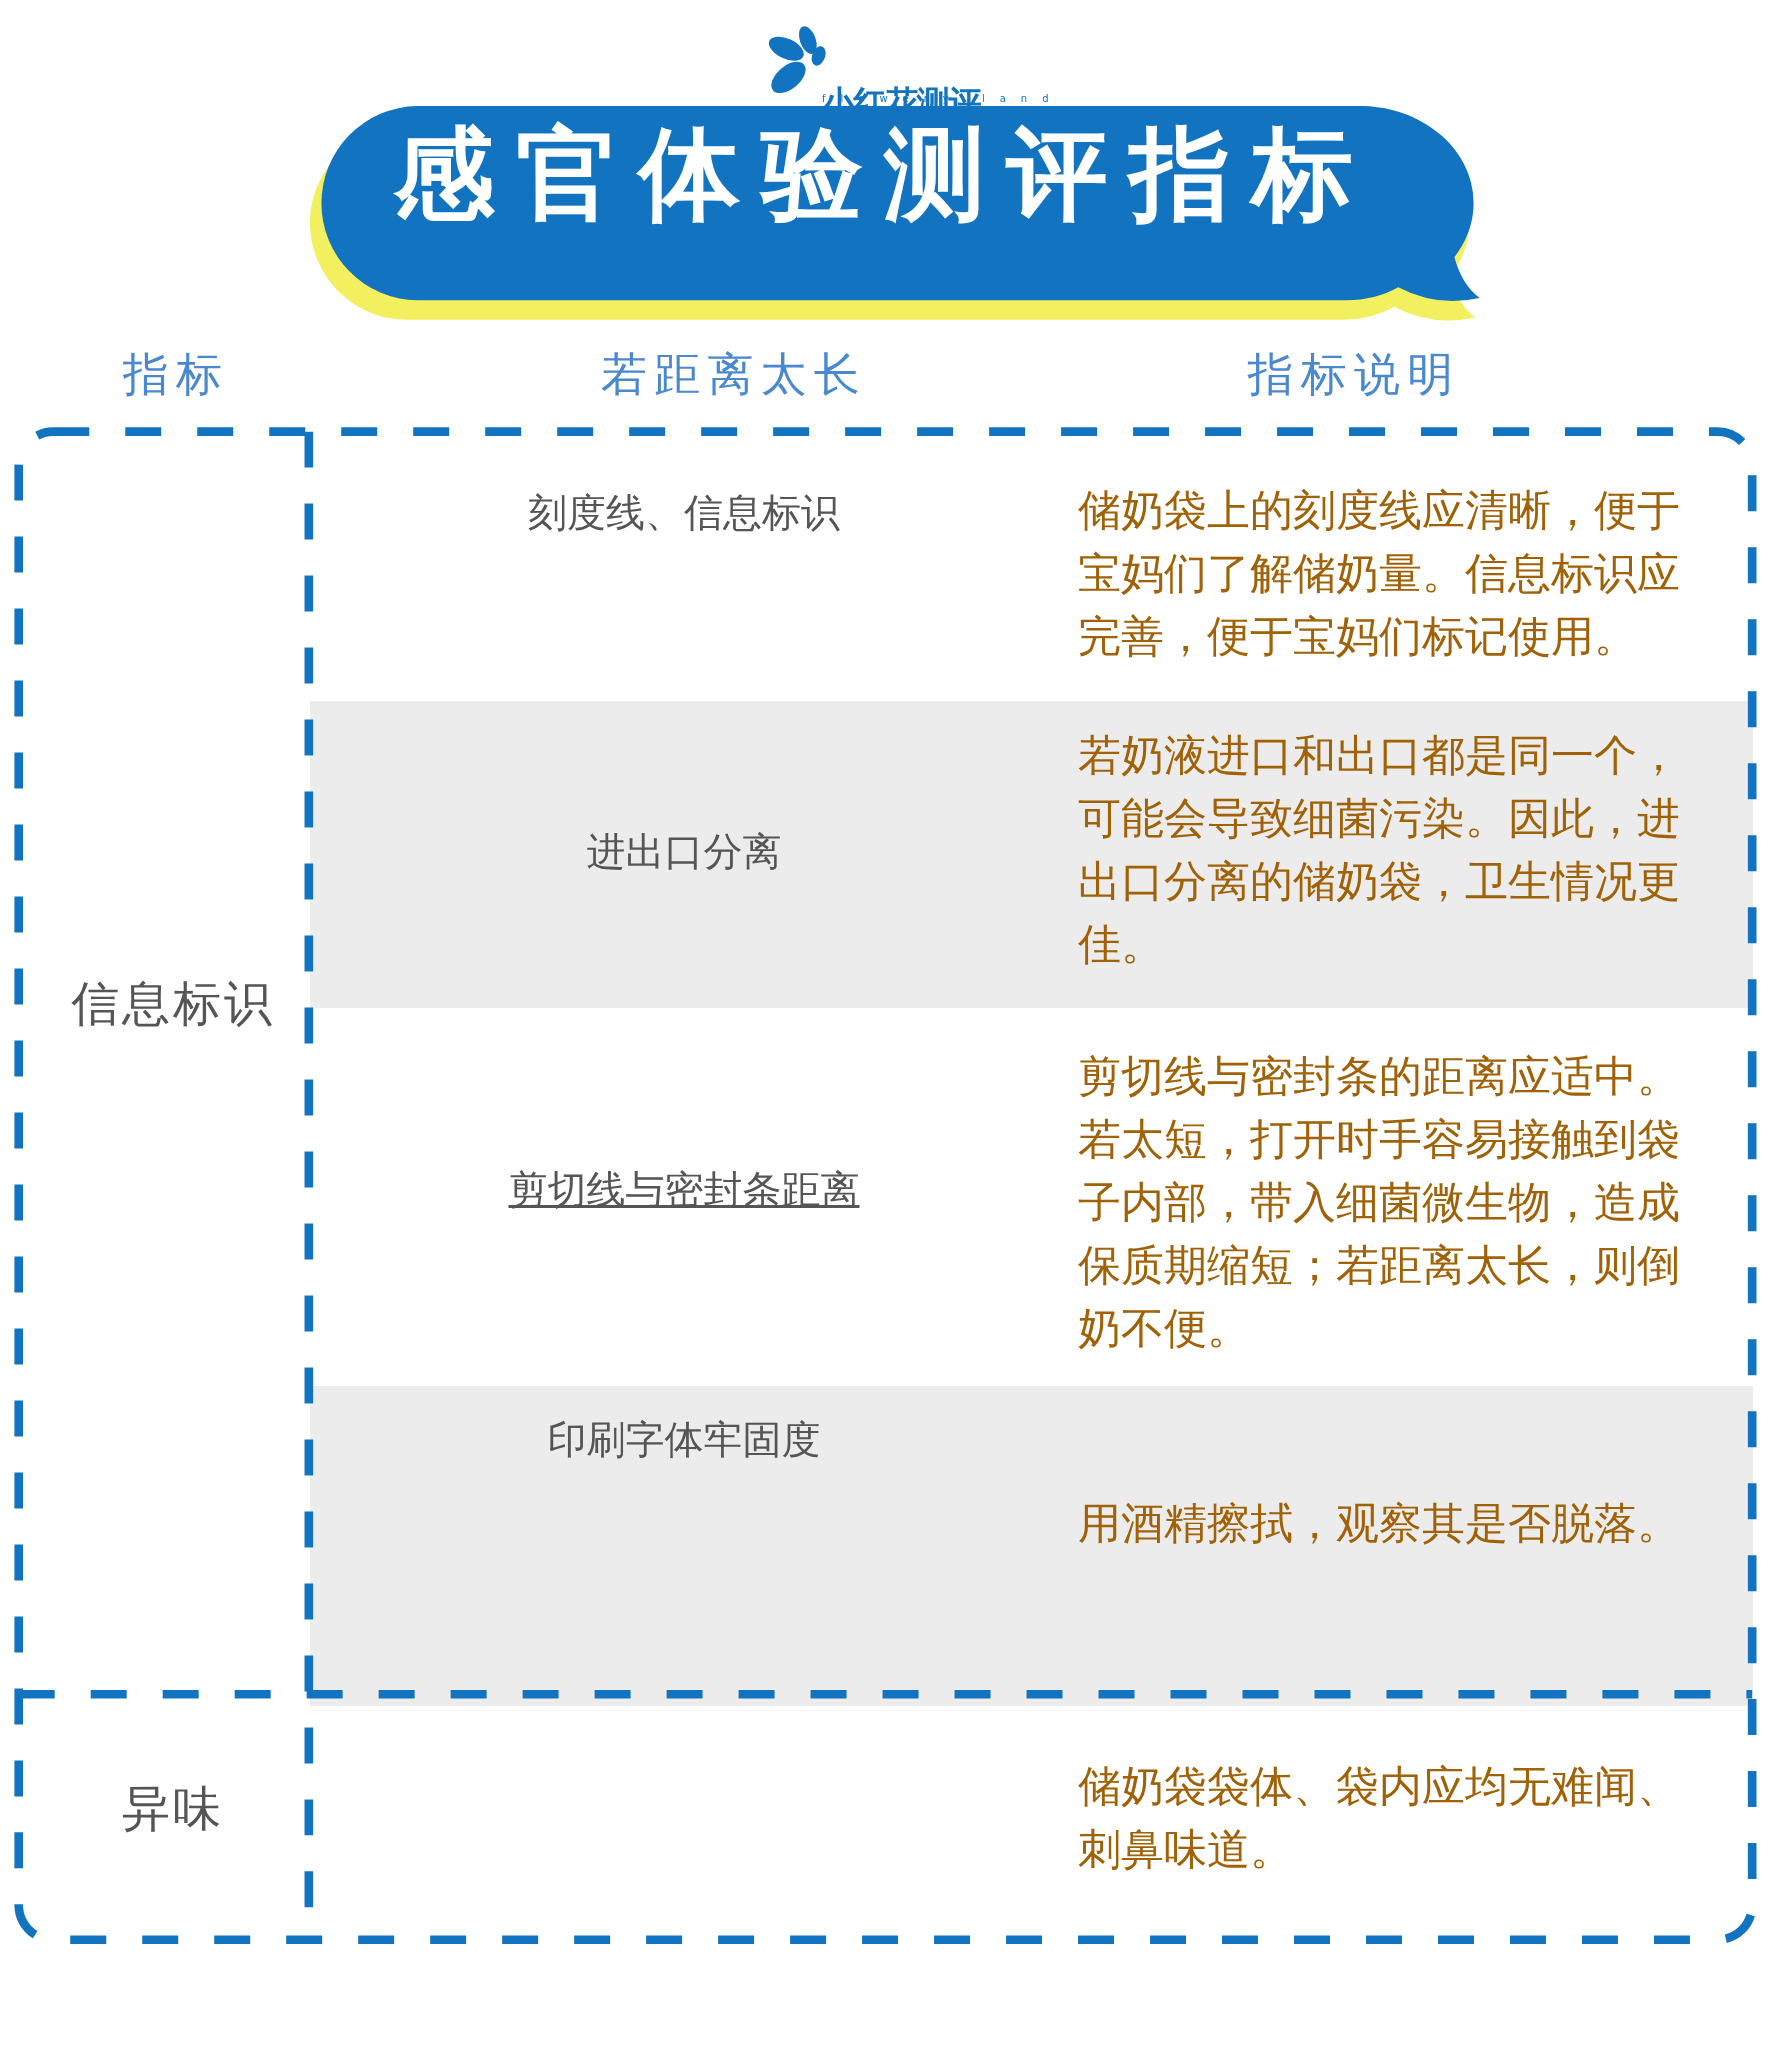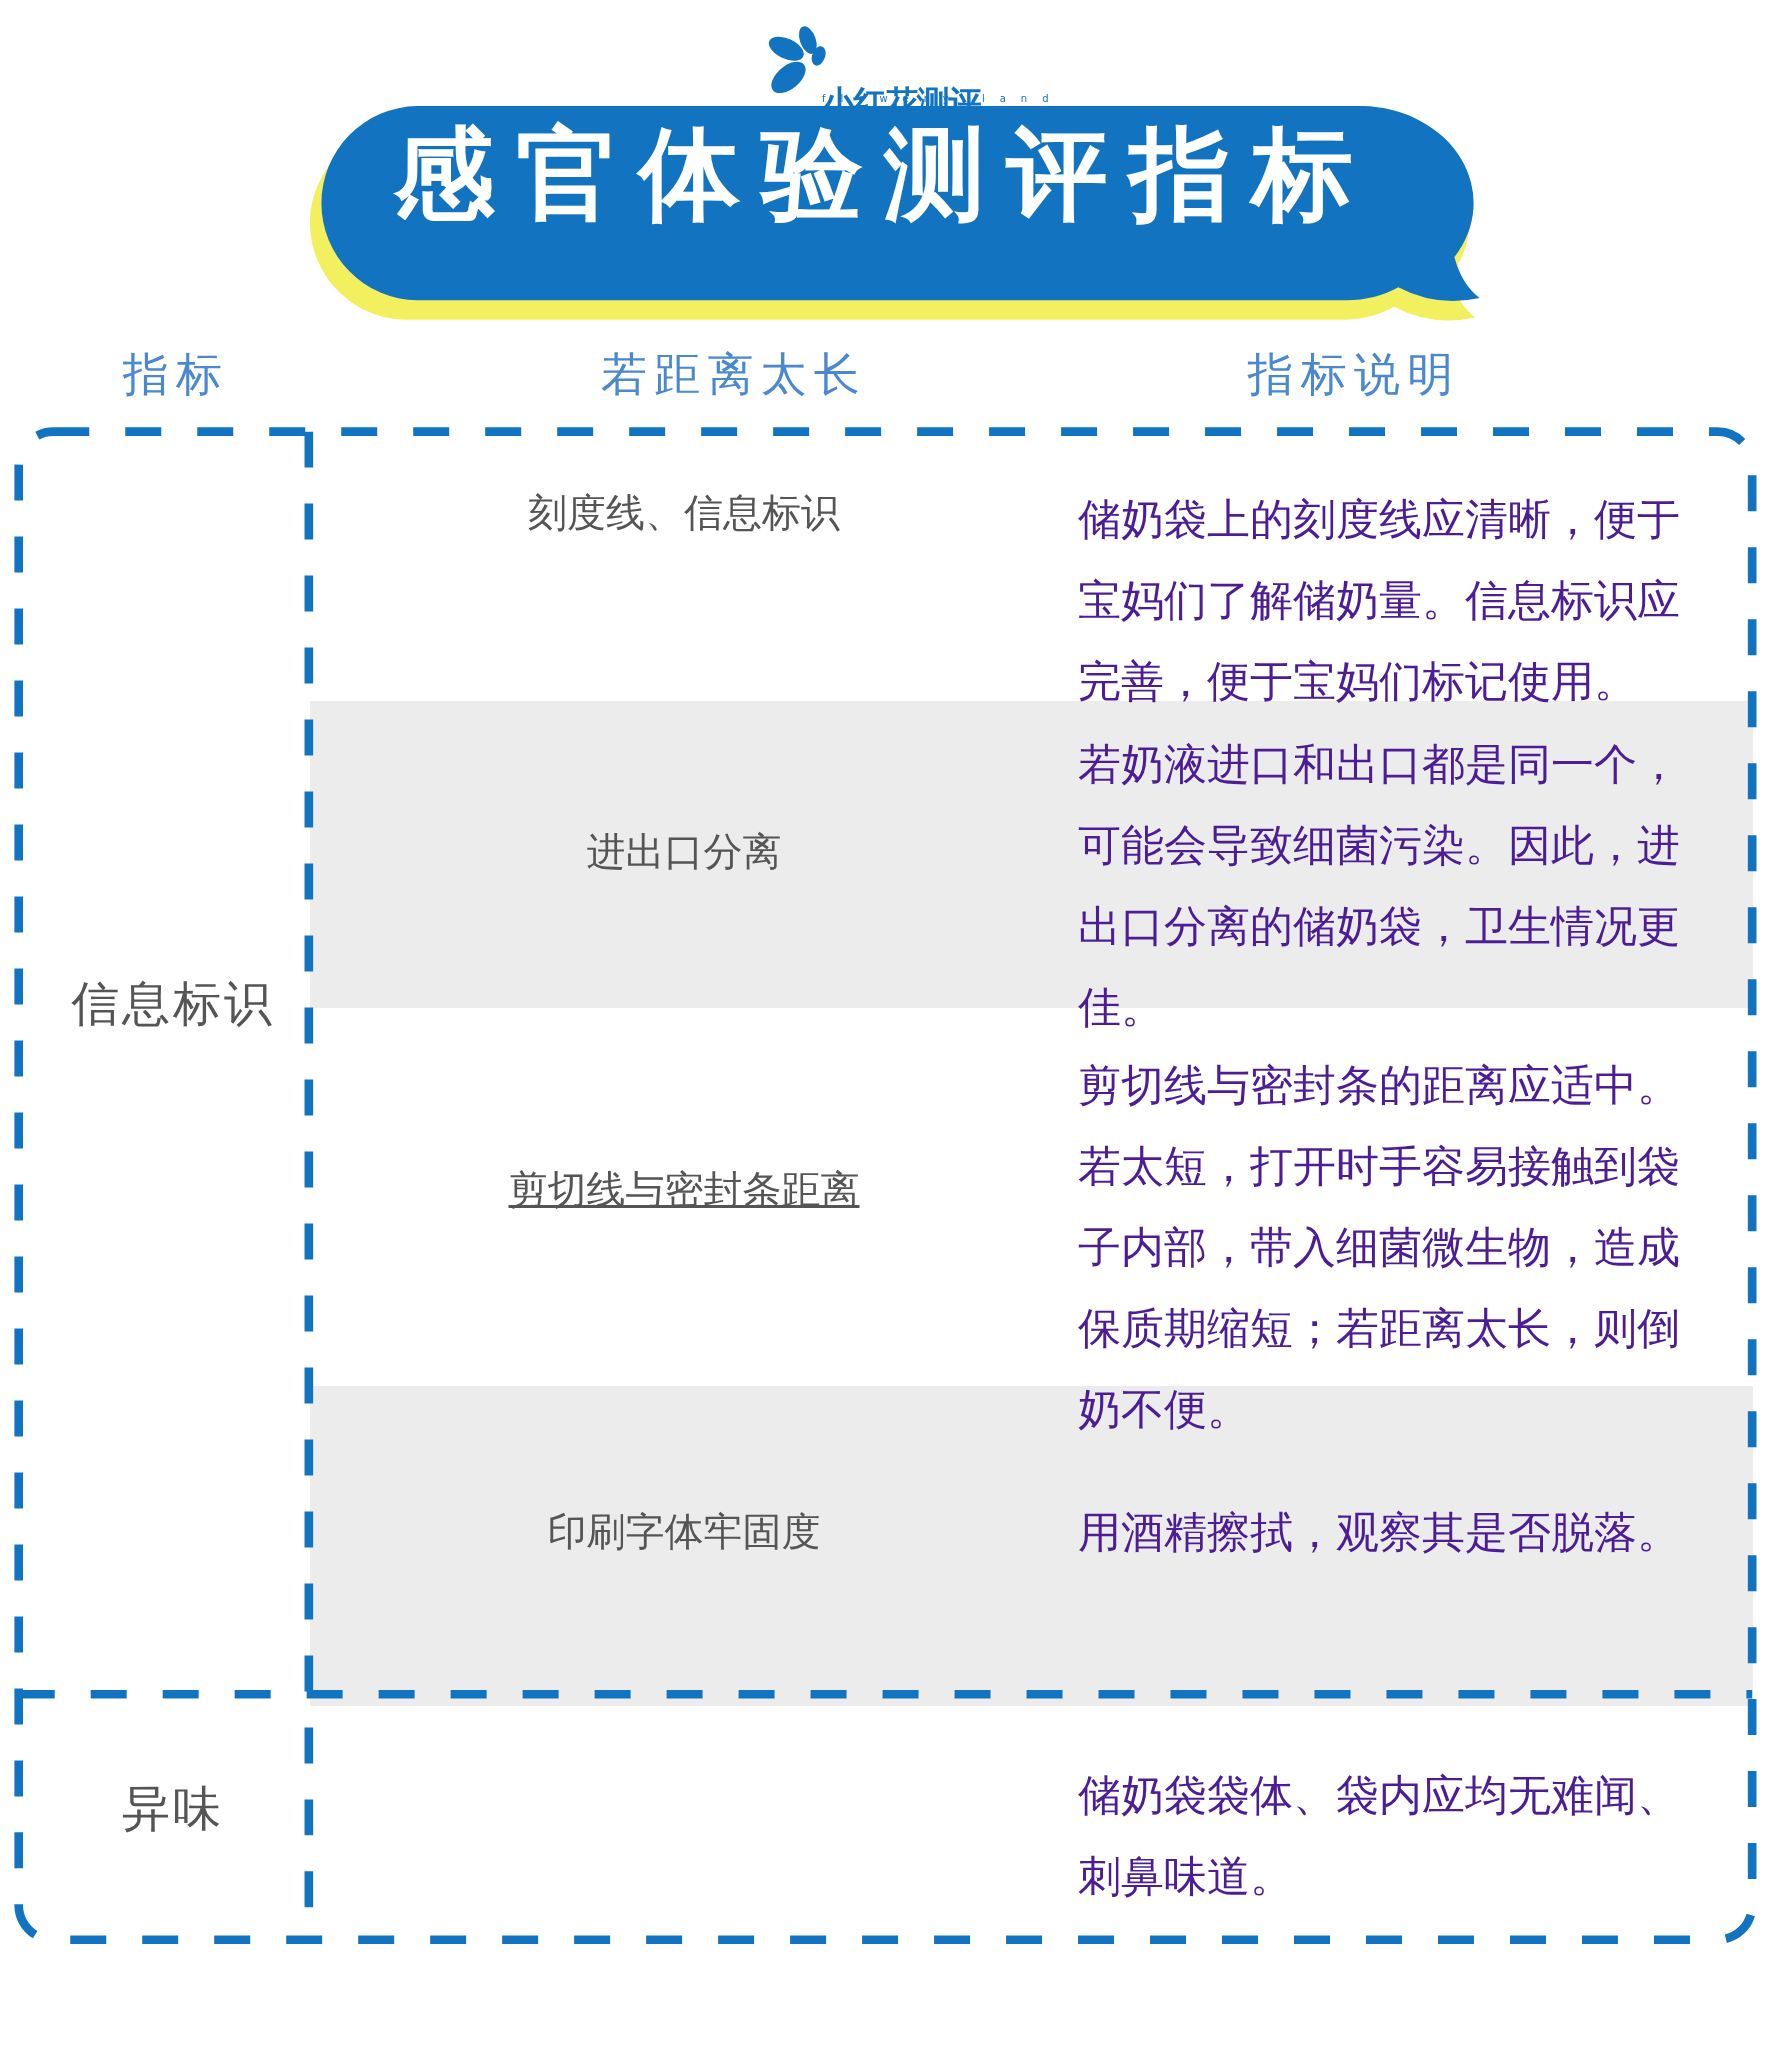--- a/index.html
+++ b/index.html
@@ -13,21 +13,21 @@
               letter-spacing:15px; white-space:nowrap; }
   .bubble-svg { left:310px; top:101px; }
   .title { left:308px; top:106px; width:1152px; height:140px; display:flex;
            align-items:center; justify-content:center; color:#ffffff;
            font-size:101px; letter-spacing:21.6px; font-weight:bold; }
   .hdr { top:344px; font-size:46px; color:#4a89cf; letter-spacing:7.2px;
          transform:translateX(-50%); white-space:nowrap; }
   .grey { background:#ececec; left:310px; width:1443px; }
   .item { font-size:39px; color:#555555; transform:translate(-50%,-50%);
           white-space:nowrap; left:684px; }
-  .desc { left:1078px; width:648px; font-size:43px; line-height:81px; color:#4c1d95;
+  .desc { left:1078px; width:648px; font-size:43px; line-height:63px; color:#a16207;
           white-space:pre-line; }
   .indicator { font-size:48px; color:#555555; transform:translate(-50%,-50%);
                white-space:nowrap; left:173px; letter-spacing:2.9px; }
   .frame { left:0; top:0; }
 </style>
 </head>
 <body>
 
 <div class="abs logo">
   <svg width="65" height="79" viewBox="0 0 90 110" style="position:absolute;left:0;top:0;">
@@ -76,19 +76,19 @@
 出口分离的储奶袋，卫生情况更
 佳。</div>
 
 <div class="abs item" style="top:1190px;text-decoration:underline;">剪切线与密封条距离</div>
 <div class="abs desc" style="top:1045px;">剪切线与密封条的距离应适中。
 若太短，打开时手容易接触到袋
 子内部，带入细菌微生物，造成
 保质期缩短；若距离太长，则倒
 奶不便。</div>
 
-<div class="abs item" style="top:1532px;text-align:center;">印刷字体牢固度</div>
+<div class="abs item" style="top:1440px;text-align:center;">印刷字体牢固度</div>
 <div class="abs desc" style="top:1492px;">用酒精擦拭，观察其是否脱落。</div>
 
 <div class="abs indicator" style="top:1809px;">异味</div>
 <div class="abs desc" style="top:1755px;">储奶袋袋体、袋内应均无难闻、
 刺鼻味道。</div>
 
 
 </body></html>

